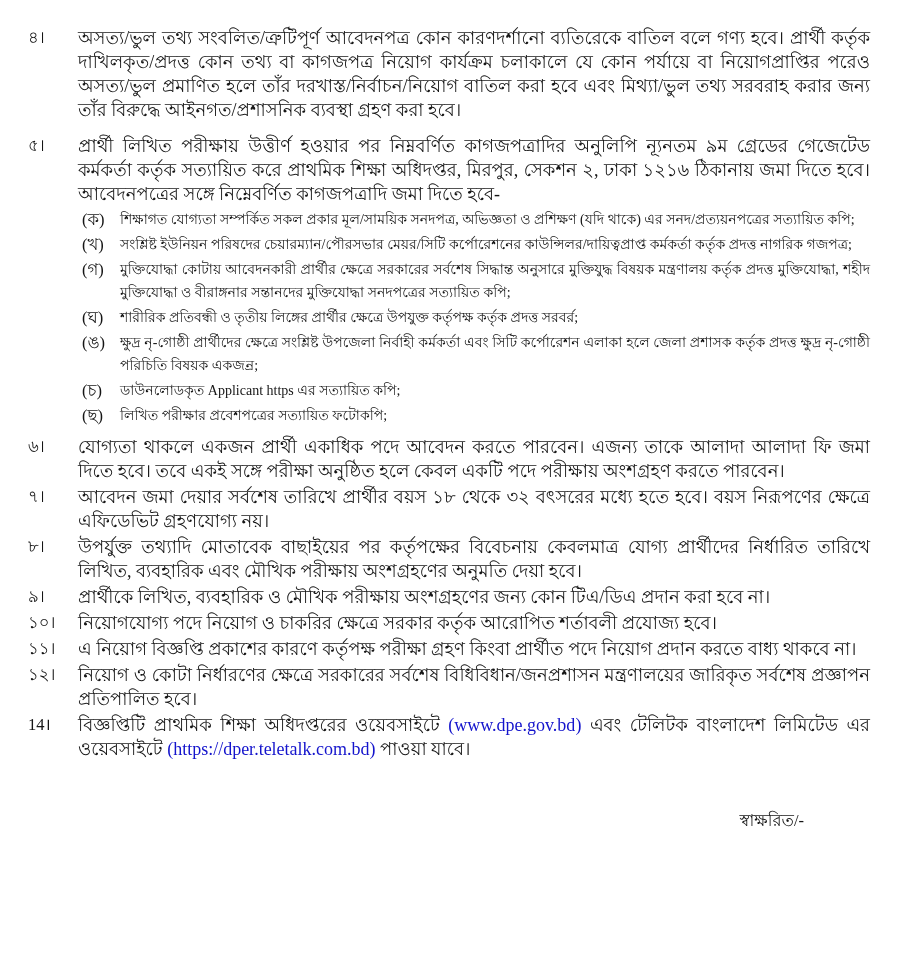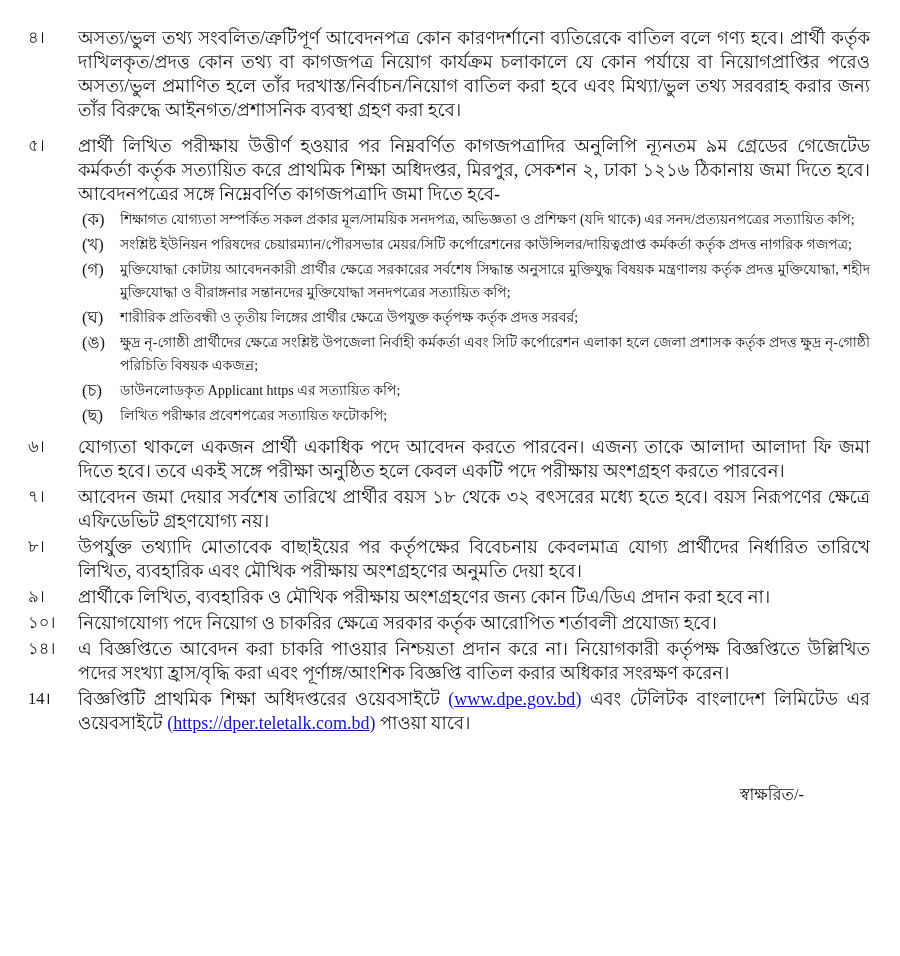--- a/index.html
+++ b/index.html
@@ -56,21 +56,20 @@
     font-size: 14px;
     line-height: 23px;
     text-align: justify;
   }
   .link-wrap {
     color: #1414cc;
     text-decoration: none;
   }
   .link {
     color: #1414cc;
-    text-decoration: underline;
     cursor: pointer;
   }
   .signature {
     margin: 48px 66px 0 auto;
     width: fit-content;
     text-align: center;
     font-size: 16.5px;
     line-height: 23px;
   }
   .signature div { white-space: nowrap; }
@@ -139,27 +138,31 @@
   <div class="row m-after-sm">
     <div class="num">৯।</div>
     <div class="txt">প্রার্থীকে লিখিত, ব্যবহারিক ও মৌখিক পরীক্ষায় অংশগ্রহণের জন্য কোন টিএ/ডিএ প্রদান করা হবে না।</div>
   </div>
 
   <div class="row m-after-sm">
     <div class="num">১০।</div>
     <div class="txt">নিয়োগযোগ্য পদে নিয়োগ ও চাকরির ক্ষেত্রে সরকার কর্তৃক আরোপিত শর্তাবলী প্রযোজ্য হবে।</div>
   </div>
 
+  <div class="row m-after-sm">
+    <div class="num">১১।</div>
+    <div class="txt">এ নিয়োগ বিজ্ঞপ্তি প্রকাশের কারণে কর্তৃপক্ষ পরীক্ষা গ্রহণ কিংবা প্রার্থীত পদে নিয়োগ প্রদান করতে বাধ্য থাকবে না।</div>
+  </div>
+
+  <div class="row m-after-sm">
+    <div class="num">১২।</div>
+    <div class="txt">নিয়োগ ও কোটা নির্ধারণের ক্ষেত্রে সরকারের সর্বশেষ বিধিবিধান/জনপ্রশাসন মন্ত্রণালয়ের জারিকৃত সর্বশেষ প্রজ্ঞাপন প্রতিপালিত হবে।</div>
+  </div>
 
 
-
-  <div class="row m-after-sm">
-    <div class="num">১৪।</div>
-    <div class="txt">এ বিজ্ঞপ্তিতে আবেদন করা চাকরি পাওয়ার নিশ্চয়তা প্রদান করে না। নিয়োগকারী কর্তৃপক্ষ বিজ্ঞপ্তিতে উল্লিখিত পদের সংখ্যা হ্রাস/বৃদ্ধি করা এবং পূর্ণাঙ্গ/আংশিক বিজ্ঞপ্তি বাতিল করার অধিকার সংরক্ষণ করেন।</div>
-  </div>
 
   <div class="row">
     <div class="num">14।</div>
     <div class="txt"><span>বিজ্ঞপ্তিটি প্রাথমিক শিক্ষা অধিদপ্তরের ওয়েবসাইটে </span><span class="link-wrap">(</span><a class="link">www.dpe.gov.bd</a><span class="link-wrap">)</span><span> এবং টেলিটক বাংলাদেশ লিমিটেড এর ওয়েবসাইটে </span><span class="link-wrap">(</span><a class="link">https://dper.teletalk.com.bd</a><span class="link-wrap">)</span><span> পাওয়া যাবে।</span></div>
   </div>
 
   <div class="signature">
     <div>স্বাক্ষরিত/-</div>
 
   </div>

